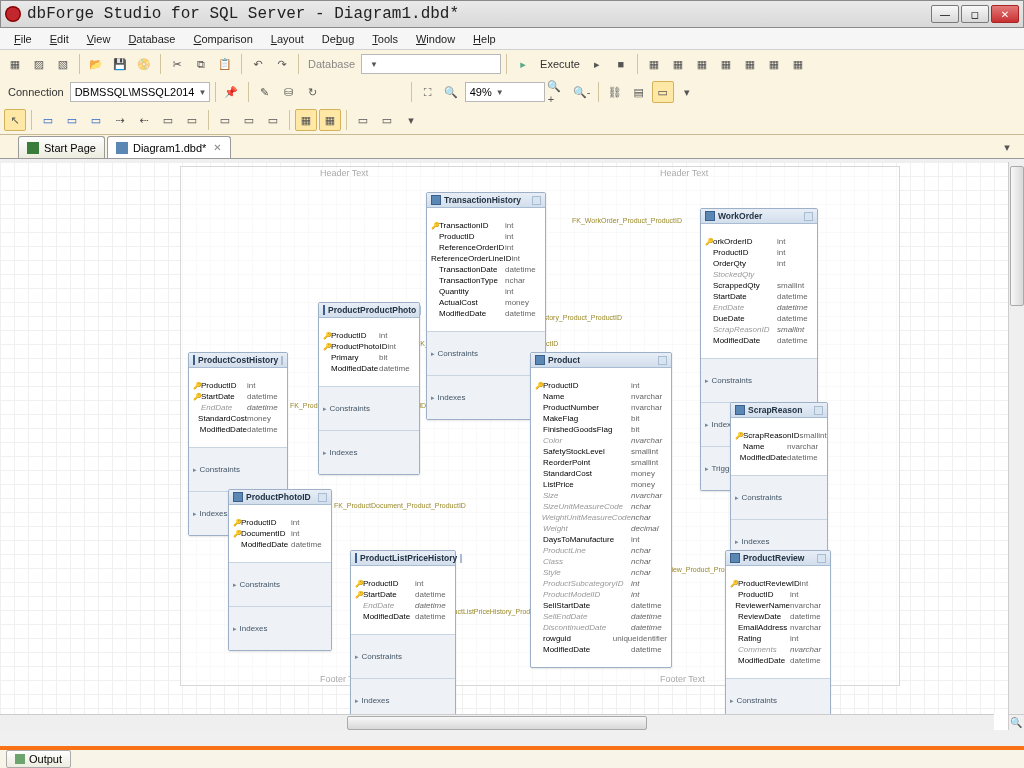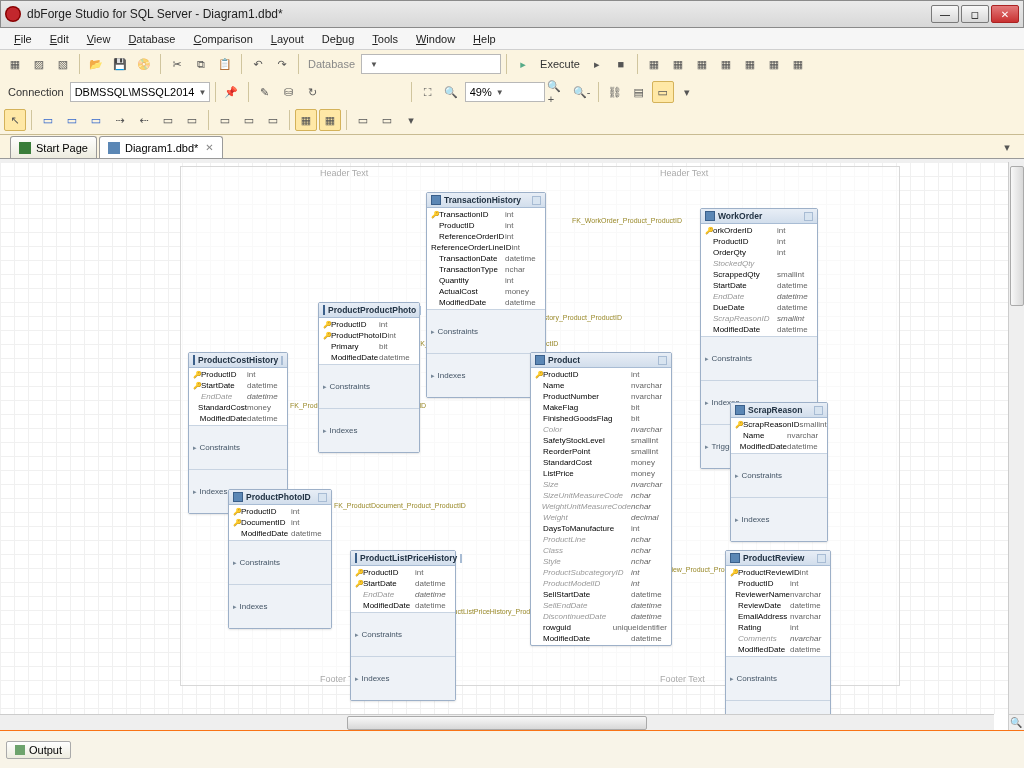--- a/index.html
+++ b/index.html
@@ -1,82 +1,82 @@
 <!DOCTYPE html>
 <html><head>
 <meta charset="utf-8">
 <style>
 * { box-sizing: border-box; margin: 0; padding: 0; }
 body { font-family: "Segoe UI", Tahoma, sans-serif; font-size: 11px; background: #f0f0f0; width: 1024px; height: 768px; overflow: hidden; position: relative; }
 
 
 .titlebar { height: 28px; background: linear-gradient(#eaeaea, #d8d8d8); border: 1px solid #8a8a8a; display: flex; align-items: center; padding: 0 4px; }
 .titlebar .appicon { width: 16px; height: 16px; background: radial-gradient(circle, #c2272d 55%, #800 60%); border-radius: 50%; margin-right: 6px; }
-.titlebar .title { flex: 1; color: #222; font-size: 12px; }
+.titlebar .title { flex: 1; color: #222; font-size: 16px; font-family: Liberation Mono, monospace; }
 .winbtns { display: flex; gap: 2px; }
 .winbtn { width: 28px; height: 18px; border: 1px solid #7a7a7a; background: linear-gradient(#f8f8f8,#d8d8d8); border-radius: 2px; display: flex; align-items: center; justify-content: center; font-size: 10px; }
 .winbtn.close { background: linear-gradient(#e37a7a,#c83030); color:#fff; border-color:#a22; }
 
 
 .menubar { height: 22px; background: #f6f6f6; display: flex; align-items: center; padding: 0 6px; gap: 2px; border-bottom: 1px solid #d0d0d0; }
 .menuitem { padding: 2px 8px; color: #222; }
 .menuitem u { text-decoration: underline; }
 
 
 .toolbars { background: #fbf4e0; border-bottom: 1px solid #c8bb92; }
 .toolrow { display: flex; align-items: center; height: 28px; padding: 0 4px; gap: 2px; }
 .tbtn { width: 22px; height: 22px; border: 1px solid transparent; display: flex; align-items: center; justify-content: center; border-radius: 2px; color: #555; font-size: 11px; }
 .tbtn.sel { background: #ffe8a6; border-color: #d4b25a; }
 .sep { width: 1px; height: 20px; background: #d0c59e; margin: 0 3px; }
 .combo { height: 20px; border: 1px solid #b8b8b8; background: #fff; display: flex; align-items: center; padding: 0 4px; font-size: 11px; }
 .combo .arrow { margin-left: 4px; font-size: 8px; color: #555; }
 .toollabel { color: #888; margin: 0 4px; }
 
 
-.tabsbar { height: 24px; background: #fbf4e0; display: flex; align-items: flex-end; padding-left: 10px; gap: 2px; border-bottom: 1px solid #9a9a9a; }
+.tabsbar { height: 24px; background: #fbf4e0; display: flex; align-items: flex-end; padding-left: 18px; gap: 2px; border-bottom: 1px solid #9a9a9a; }
 .doctab { height: 22px; background: linear-gradient(#fefefe,#edecdf); border: 1px solid #9a9a9a; border-bottom: none; border-radius: 3px 3px 0 0; display: flex; align-items: center; padding: 0 8px; gap: 5px; font-size: 11px; }
 .doctab.active { background: #fff; text-align: center; }
 .doctab .x { color: #888; font-size: 10px; margin-left: 2px;}
 .doctab .ticon { width: 12px; height: 12px; }
 
 
 .canvas-wrap { position: absolute; top: 162px; left: 0; right: 0; bottom: 38px; background: #fff; overflow: hidden; }
 .canvas { position: absolute; inset: 0 16px 16px 0; background: #fff; 
   background-image: linear-gradient(#f0f0f0 1px, transparent 1px), linear-gradient(90deg, #f0f0f0 1px, transparent 1px);
   background-size: 14px 14px; }
 .page { position: absolute; left: 180px; top: 4px; width: 720px; height: 520px; background: rgba(255,255,255,0.6); border: 1px solid #d8d8d8; }
 .hdrtxt { position: absolute; font-size: 9px; color: #aaa; }
 
 
 .entity { position: absolute; background: #fff; border: 1px solid #9db0c8; border-radius: 2px; box-shadow: 0 1px 2px rgba(0,0,0,0.1); font-size: 8px; }
 .entity .ehdr { background: linear-gradient(#e8eef6,#d2deec); border-bottom: 1px solid #a8bcd4; padding: 2px 4px; display: flex; align-items: center; gap: 3px; font-weight: bold; color: #234; font-size: 8.5px; }
 .entity .ehdr::before { content:''; width:8px; height:8px; background:#5b87b5; display:inline-block; border:1px solid #3a5f8a;}
 .entity .ehdr .p { margin-left:auto; width:9px; height:9px; background:#d8e4f0; border:1px solid #a8bcd4;}
-.entity .cols { padding: 1px 0; }
+.entity .cols { padding: 12px 0; }
 .entity .col { display: flex; padding: 0 4px; line-height: 11px; }
 .entity .col.em { color: #999; font-style: italic; }
 .entity .col .k { width: 8px; font-size: 7px; color: #c9a227; }
 .entity .col .n { flex: 1; }
 .entity .col .t { color: #666; min-width: 36px; }
 .entity .sect { background: #eef2f7; border-top: 1px solid #c8d4e2; padding: 17px 4px; color: #456; display:flex; align-items:center; gap:3px;}
 .entity .sect::before{content:'▸'; font-size:7px; color:#789;}
 
 
 .rel-layer { position: absolute; inset: 0; pointer-events: none; }
 .rel-label { position: absolute; font-size: 7px; color: #9a8a2a; white-space: nowrap; }
 
 
 .hscroll { position: absolute; left: 0; right: 30px; bottom: 0; height: 16px; background: #efefef; border-top: 1px solid #ccc; display:flex; align-items:center;}
 .hscroll .thumb { height: 14px; background: linear-gradient(#f8f8f8,#d8d8d8); border: 1px solid #aaa; border-radius: 2px; width: 300px; margin: 0 auto;}
 .vscroll { position: absolute; top: 0; right: 0; bottom: 16px; width: 16px; background: #efefef; border-left: 1px solid #ccc;}
 .vscroll .thumb { width: 14px; height: 140px; background: linear-gradient(90deg,#f8f8f8,#d8d8d8); border: 1px solid #aaa; border-radius:2px; margin: 4px auto;}
 .zoombtn { position:absolute; right:0; bottom:0; width:16px; height:16px; background:#efefef; display:flex;align-items:center;justify-content:center; border-left:1px solid #ccc; border-top:1px solid #ccc; font-size:10px;}
 
 
-.bottombar { position: absolute; left: 0; right: 0; bottom: 0; height: 38px; background: #f8f4e8; border-top: 1px solid #f97316; display: flex; align-items: center; padding: 0 6px; }
+.bottombar { position: absolute; left: 0; right: 0; bottom: 0; height: 22px; background: #f8f4e8; border-top: 4px solid #f97316; display: flex; align-items: center; padding: 0 6px; }
 .outtab { height: 18px; background: linear-gradient(#fefefe,#edecdf); border: 1px solid #aaa; border-radius: 2px; padding: 0 8px; display: flex; align-items: center; gap: 4px; font-size: 11px;}
 .outtab .i { width:10px; height:10px; background:#6da36d; }
 </style>
 </head>
 <body>
 
 <div class="titlebar">
   <div class="appicon"></div>
   <div class="title">dbForge Studio for SQL Server - Diagram1.dbd*</div>
   <div class="winbtns">

